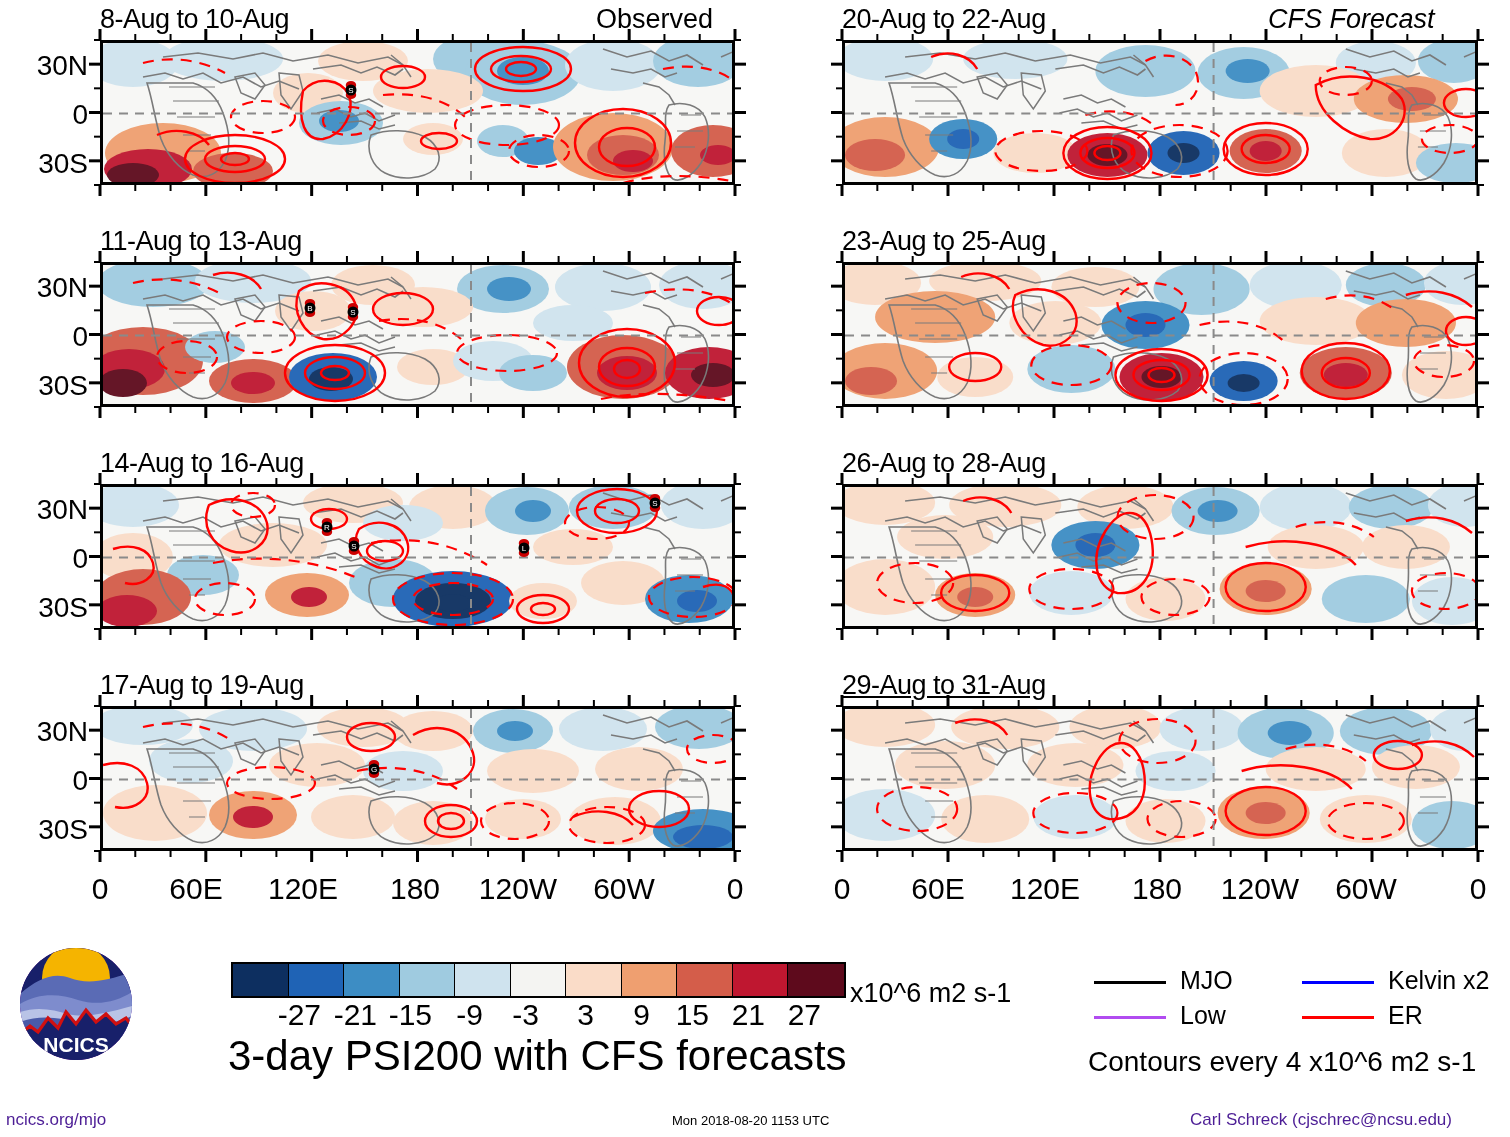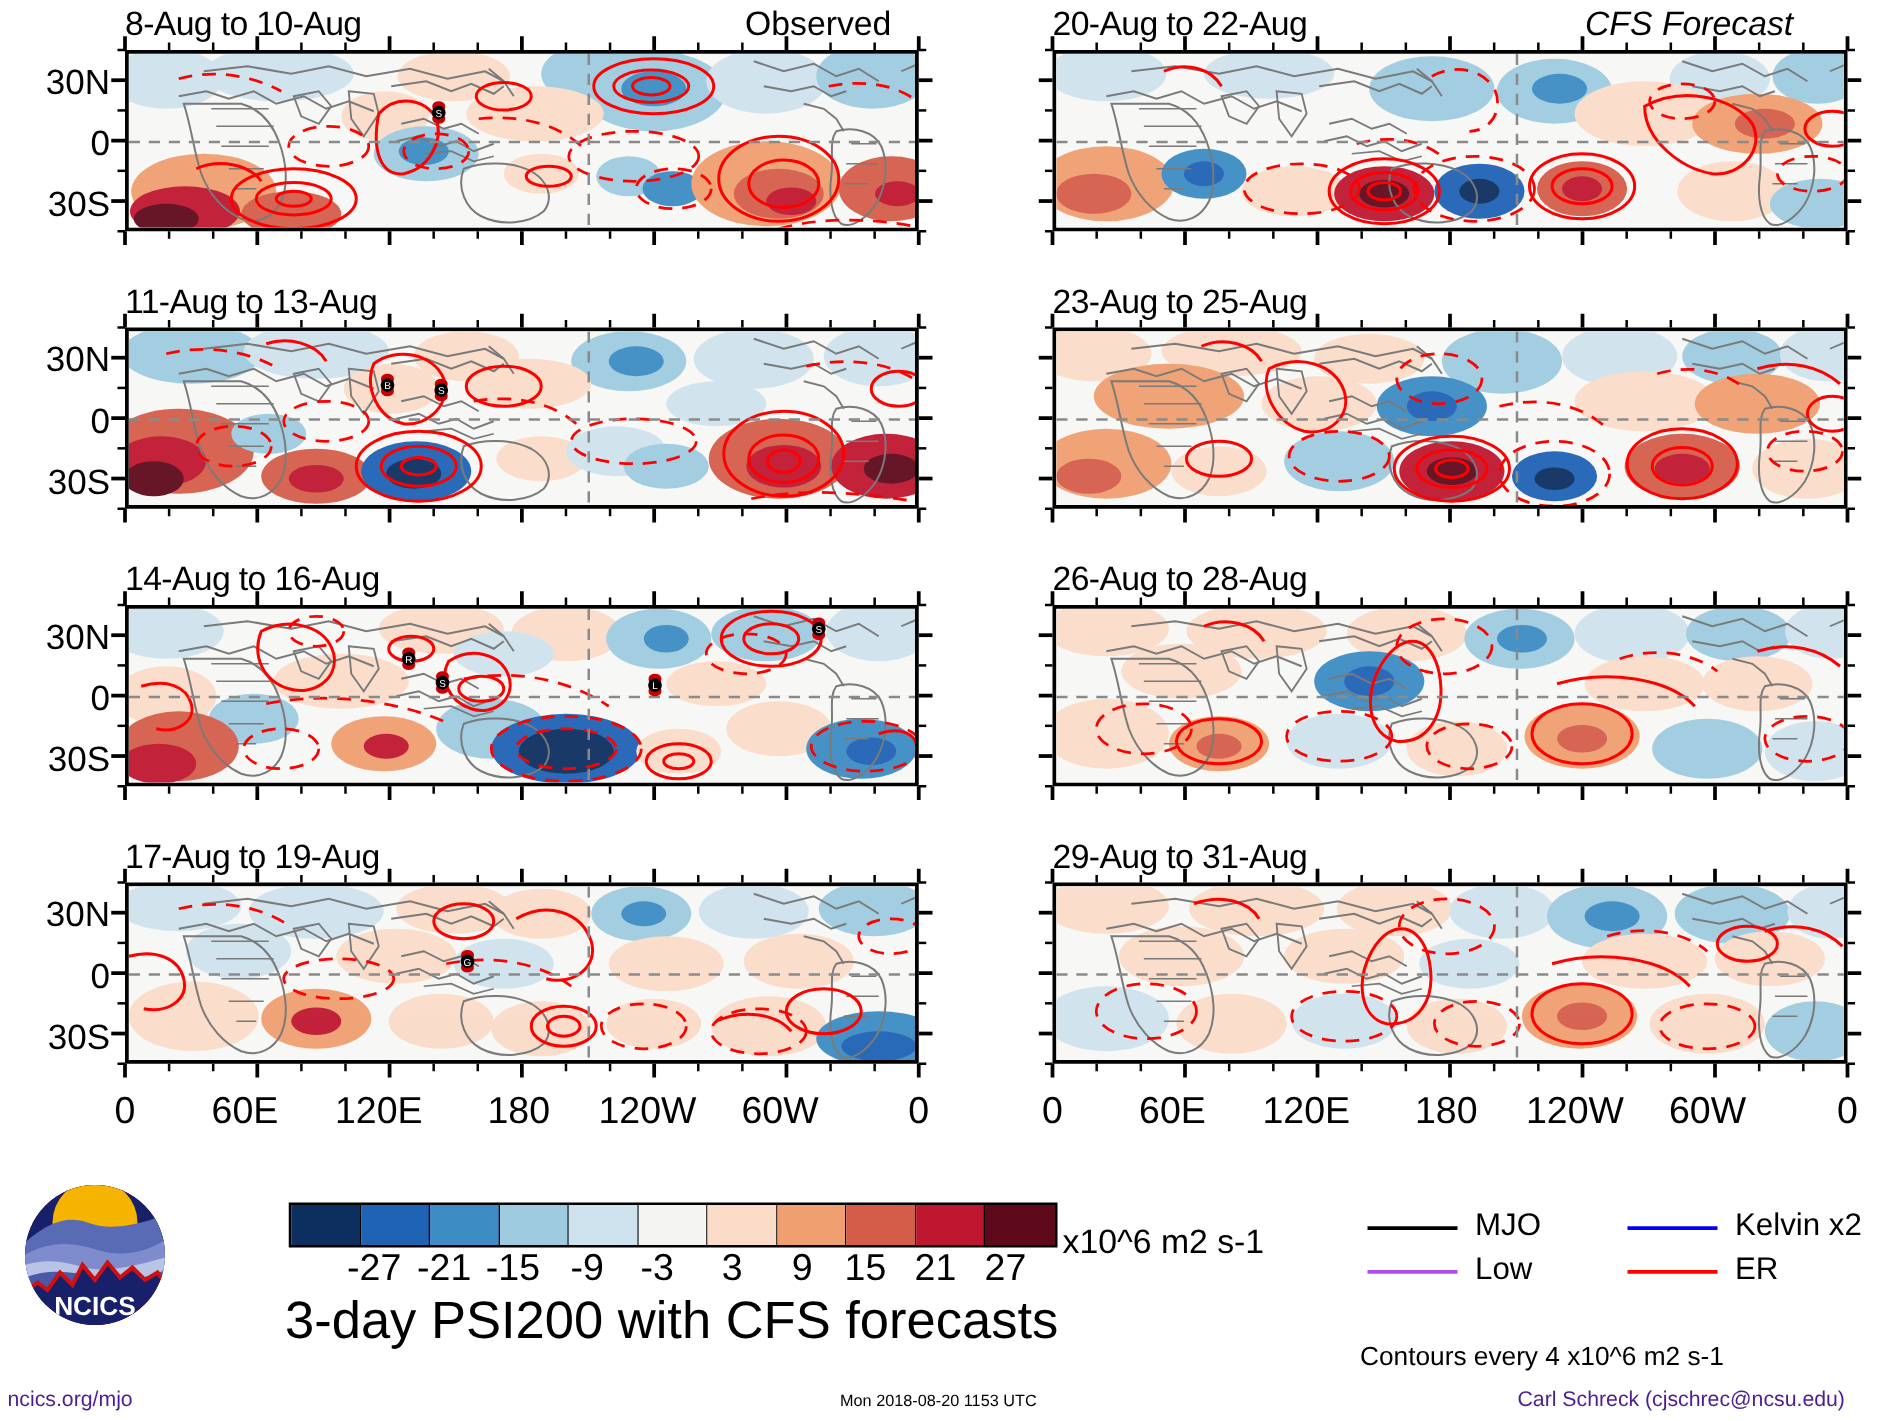--- a/index.html
+++ b/index.html
@@ -12,38 +12,38 @@
   .cbar{position:absolute;display:flex;border:2px solid #000;box-sizing:content-box;}
   .cbar div{width:55.5px;height:32px;border-right:1px solid #000;box-sizing:border-box;}
   .cbar div:last-child{border-right:none;}
   .cb-tick{position:absolute;font-size:30px;color:#000;text-align:right;white-space:nowrap;}
   .units{position:absolute;font-size:27px;color:#000;white-space:nowrap;}
   .bigtitle{position:absolute;font-size:42px;color:#000;white-space:nowrap;}
   .foot{position:absolute;font-size:17px;color:#4c1d95;white-space:nowrap;}
   .footsm{position:absolute;font-size:13px;color:#000;white-space:nowrap;}
   .leg-line{position:absolute;height:3px;}
   .leg-text{position:absolute;font-size:25px;color:#000;white-space:nowrap;}
-  .contour-note{position:absolute;font-size:21px;color:#000;white-space:nowrap;margin-top:28px;}
+  .contour-note{position:absolute;font-size:28px;color:#000;white-space:nowrap;}
   .logo{position:absolute;width:112px;height:112px;border-radius:50%;overflow:hidden;background:#a21caf;}
   svg{display:block;}
 </style>
 </head>
 <body>
 
 <div class="panel-title" style="left:100px;top:4px;">8-Aug to 10-Aug</div>
 <div class="panel-sub" style="left:596px;top:4px;text-align:center;">Observed</div>
 <div class="panel-title" style="left:100px;top:226px;">11-Aug to 13-Aug</div>
 <div class="panel-title" style="left:100px;top:448px;">14-Aug to 16-Aug</div>
 <div class="panel-title" style="left:100px;top:670px;text-align:right;">17-Aug to 19-Aug</div>
 
 <div class="panel-title" style="left:842px;top:4px;">20-Aug to 22-Aug</div>
 <div class="panel-sub" style="left:1268px;top:4px;font-style:italic;">CFS Forecast</div>
 <div class="panel-title" style="left:842px;top:226px;">23-Aug to 25-Aug</div>
 <div class="panel-title" style="left:842px;top:448px;">26-Aug to 28-Aug</div>
-<div class="panel-title" style="left:842px;top:670px;">29-Aug to 31-Aug</div>
+<div class="panel-title" style="left:842px;top:670px;text-decoration:underline;">29-Aug to 31-Aug</div>
 
 <div class="ylab" style="left:0px;top:50px;width:88px;">30N</div>
 <div class="ylab" style="left:0px;top:99px;width:88px;">0</div>
 <div class="ylab" style="left:0px;top:148px;width:88px;">30S</div>
 
 <div class="ylab" style="left:0px;top:272px;width:88px;">30N</div>
 <div class="ylab" style="left:0px;top:321px;width:88px;">0</div>
 <div class="ylab" style="left:0px;top:370px;width:88px;">30S</div>
 
 <div class="ylab" style="left:0px;top:494px;width:88px;">30N</div>
@@ -1049,13 +1049,13 @@
     <path d="M0,64 C18,58 34,62 48,66 C64,70 84,66 112,58 L112,82 L0,84 Z" fill="#b9c3e6"></path>
     <path d="M0,74 C20,66 40,70 60,74 C82,78 98,74 112,68 L112,92 L0,94 Z" fill="#4a5aa8"></path>
     <path d="M0,86 L10,78 L18,84 L28,70 L38,80 L46,64 L56,76 L66,62 L76,74 L86,66 L96,76 L106,70 L112,78 L112,112 L0,112 Z" fill="#18206a"></path>
     <path d="M0,86 L10,78 L18,84 L28,70 L38,80 L46,64 L56,76 L66,62 L76,74 L86,66 L96,76 L106,70 L112,78" fill="none" stroke="#d01010" stroke-width="3.2"></path>
     <text x="56" y="104" font-size="21" font-weight="bold" fill="#ffffff" text-anchor="middle" font-family="Liberation Sans, sans-serif">NCICS</text>
   </svg>
 </div>
 
 <div class="foot" style="left:6px;top:1110px;">ncics.org/mjo</div>
 <div class="footsm" style="left:672px;top:1113px;">Mon 2018-08-20 1153 UTC</div>
-<div class="foot" style="left:1190px;top:1110px;margin-left:24px;">Carl Schreck (cjschrec@ncsu.edu)</div>
+<div class="foot" style="left:1190px;top:1110px;">Carl Schreck (cjschrec@ncsu.edu)</div>
 
 </body></html>

